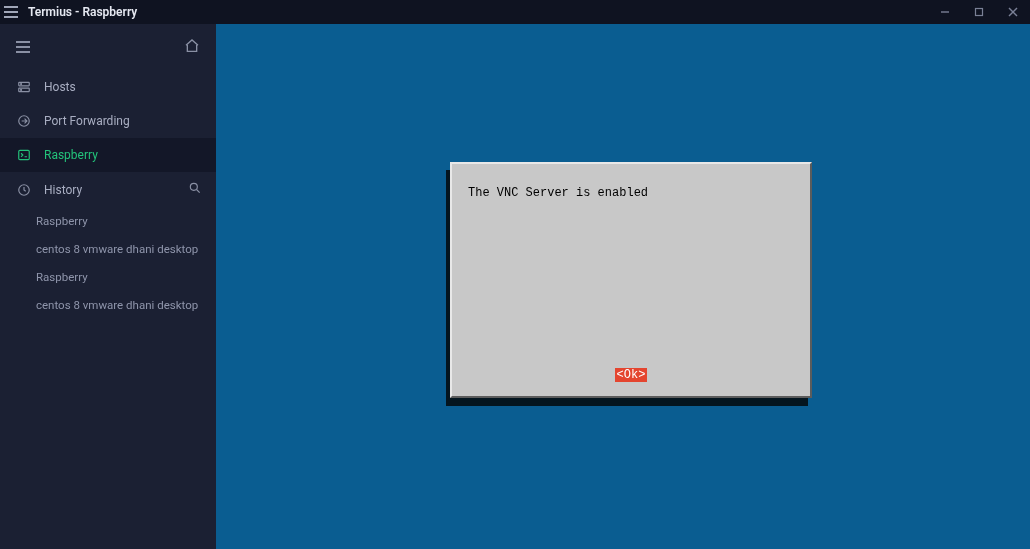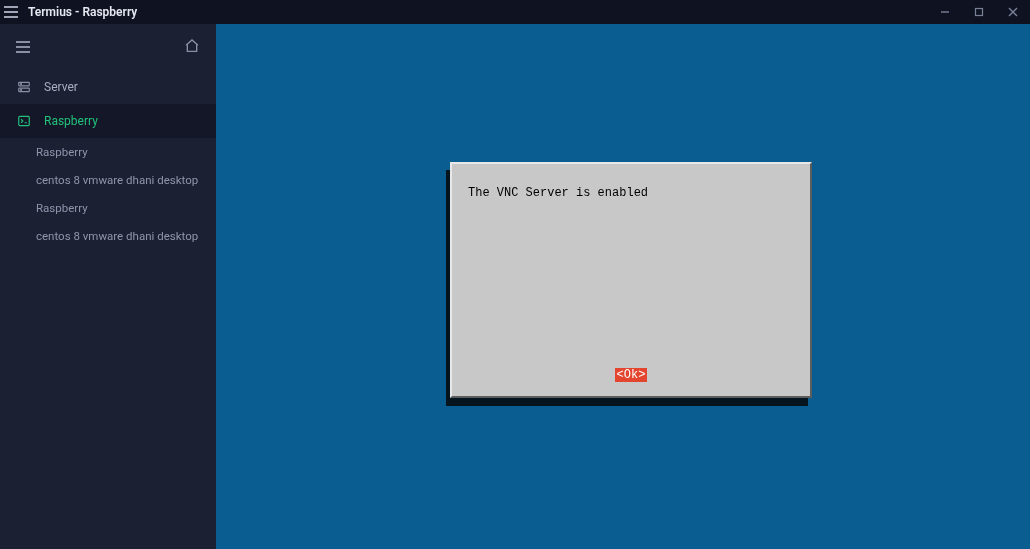--- a/index.html
+++ b/index.html
@@ -210,33 +210,58 @@
     <div class="nav-section">
       <div class="nav-item">
         <span class="nav-icon">
           <svg width="14" height="14" viewBox="0 0 24 24" fill="none" stroke="#8a90a4" stroke-width="2">
               <rect x="3" y="4" width="18" height="6" rx="1"></rect>
               <rect x="3" y="14" width="18" height="6" rx="1"></rect>
               <circle cx="7" cy="7" r="0.8" fill="#8a90a4"></circle>
               <circle cx="7" cy="17" r="0.8" fill="#8a90a4"></circle>
             </svg>
         </span>
-        <span>Server</span>
+        <span>Hosts</span>
+      </div>
+      <div class="nav-item">
+        <span class="nav-icon">
+          <svg width="14" height="14" viewBox="0 0 24 24" fill="none" stroke="#8a90a4" stroke-width="2">
+              <circle cx="12" cy="12" r="9"></circle>
+              <path d="M8 12h8M13 8l4 4-4 4"></path>
+            </svg>
+        </span>
+        <span>Port Forwarding</span>
       </div>
       <div class="nav-item active">
         <span class="nav-icon">
           <svg width="14" height="14" viewBox="0 0 24 24" fill="none" stroke="#23c27a" stroke-width="2">
               <rect x="3" y="4" width="18" height="16" rx="2"></rect>
               <path d="M7 9l3 3-3 3M13 15h4"></path>
             </svg>
         </span>
         <span>Raspberry</span>
       </div>
     </div>
 
+    <div class="history-header">
+      <span class="nav-icon">
+        <svg width="14" height="14" viewBox="0 0 24 24" fill="none" stroke="#8a90a4" stroke-width="2">
+            <circle cx="12" cy="12" r="9"></circle>
+            <path d="M12 7v5l3 2"></path>
+          </svg>
+      </span>
+      <span>History</span>
+      <span class="spacer"></span>
+      <span class="search-ic">
+        <svg width="14" height="14" viewBox="0 0 24 24" fill="none" stroke="#8a90a4" stroke-width="2">
+            <circle cx="10" cy="10" r="6"></circle>
+            <line x1="15" y1="15" x2="20" y2="20"></line>
+          </svg>
+      </span>
+    </div>
 
     <div>
       <div class="hist-item">Raspberry</div>
       <div class="hist-item">centos 8 vmware dhani desktop</div>
       <div class="hist-item">Raspberry</div>
       <div class="hist-item">centos 8 vmware dhani desktop</div>
     </div>
   </div>
 
   <div class="terminal-area">

